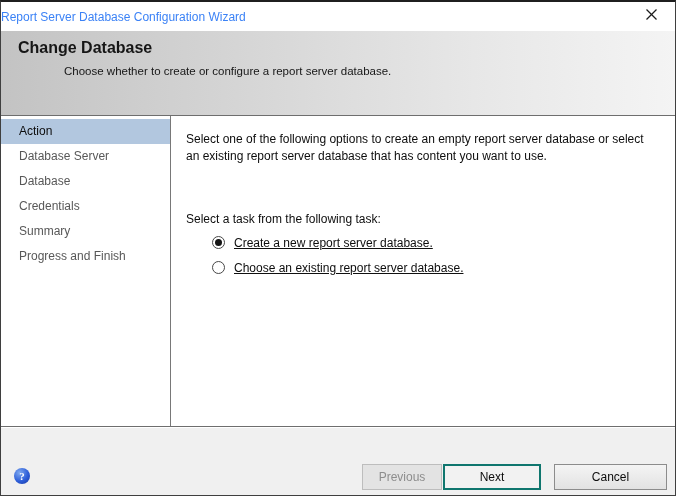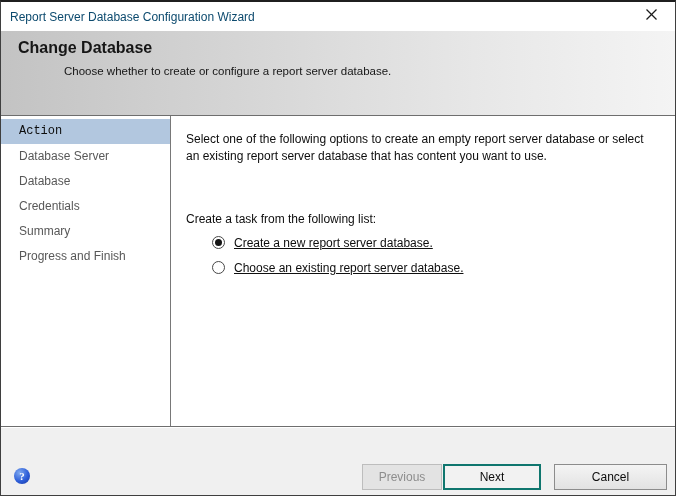--- a/index.html
+++ b/index.html
@@ -13,21 +13,21 @@
     font-family:"Liberation Sans", sans-serif;
     color:#101010;
     overflow:hidden;
   }
   
   .titlebar {
     position:absolute; top:0; left:0; right:0; height:29px;
     background:#ffffff;
     display:flex; align-items:center;
   }
-  .titlebar-text { font-size:12px; padding-left:9px; color:#0c4a6e; }
+  .titlebar-text { font-size:12px; color:#3b82f6; }
   .close-btn {
     position:absolute; right:1px; top:0; width:45px; height:28px;
     display:flex; align-items:center; justify-content:center;
     background:transparent; border:none; padding:0; cursor:default;
   }
   
   .header {
     position:absolute; top:29px; left:0; right:0; height:85px;
     background:linear-gradient(to right, #c3c3c3 0%, #e7e7e7 70%, #f4f4f4 100%);
     border-bottom:1px solid #6e6e6e;
@@ -46,21 +46,21 @@
     border-right:1px solid #787878;
     padding-top:3px;
     background:#ffffff;
   }
   .side-item {
     height:25px; line-height:25px;
     padding-left:18px;
     font-size:12px; color:#585858;
     white-space:nowrap;
   }
-  .side-item.selected { background:#b2c7df; color:#0d0d0d;font-family:Liberation Mono, monospace; }
+  .side-item.selected { background:#b2c7df; color:#0d0d0d; }
   .content {
     flex:1; padding:15px 18px 0 15px;
   }
   .intro-line { font-size:12px; line-height:17px; white-space:nowrap; color:#0d0d0d; }
   .task-prompt { margin-top:47px; font-size:12px; color:#0d0d0d; }
   .options { margin-top:4px; margin-left:26px;text-decoration:underline; }
   .option-row { display:flex; align-items:center; height:25px; }
   .radio {
     width:13px; height:13px; border:1px solid #474747; border-radius:50%;
     background:#ffffff; margin-right:9px; position:relative; flex:0 0 13px;
@@ -138,21 +138,21 @@
       <div class="side-item">Database</div>
       <div class="side-item">Credentials</div>
       <div class="side-item">Summary</div>
       <div class="side-item">Progress and Finish</div>
     </div>
 
     <div class="content">
       <div class="intro-line">Select one of the following options to create an empty report server database or select</div>
       <div class="intro-line">an existing report server database that has content you want to use.</div>
 
-      <div class="task-prompt">Create a task from the following list:</div>
+      <div class="task-prompt">Select a task from the following task:</div>
 
       <div class="options">
         <div class="option-row">
           <span class="radio checked">
               <span class="dot"></span>
             </span>
           <span class="option-label">Create a new report server database.</span>
         </div>
         <div class="option-row">
           <span class="radio"></span>

